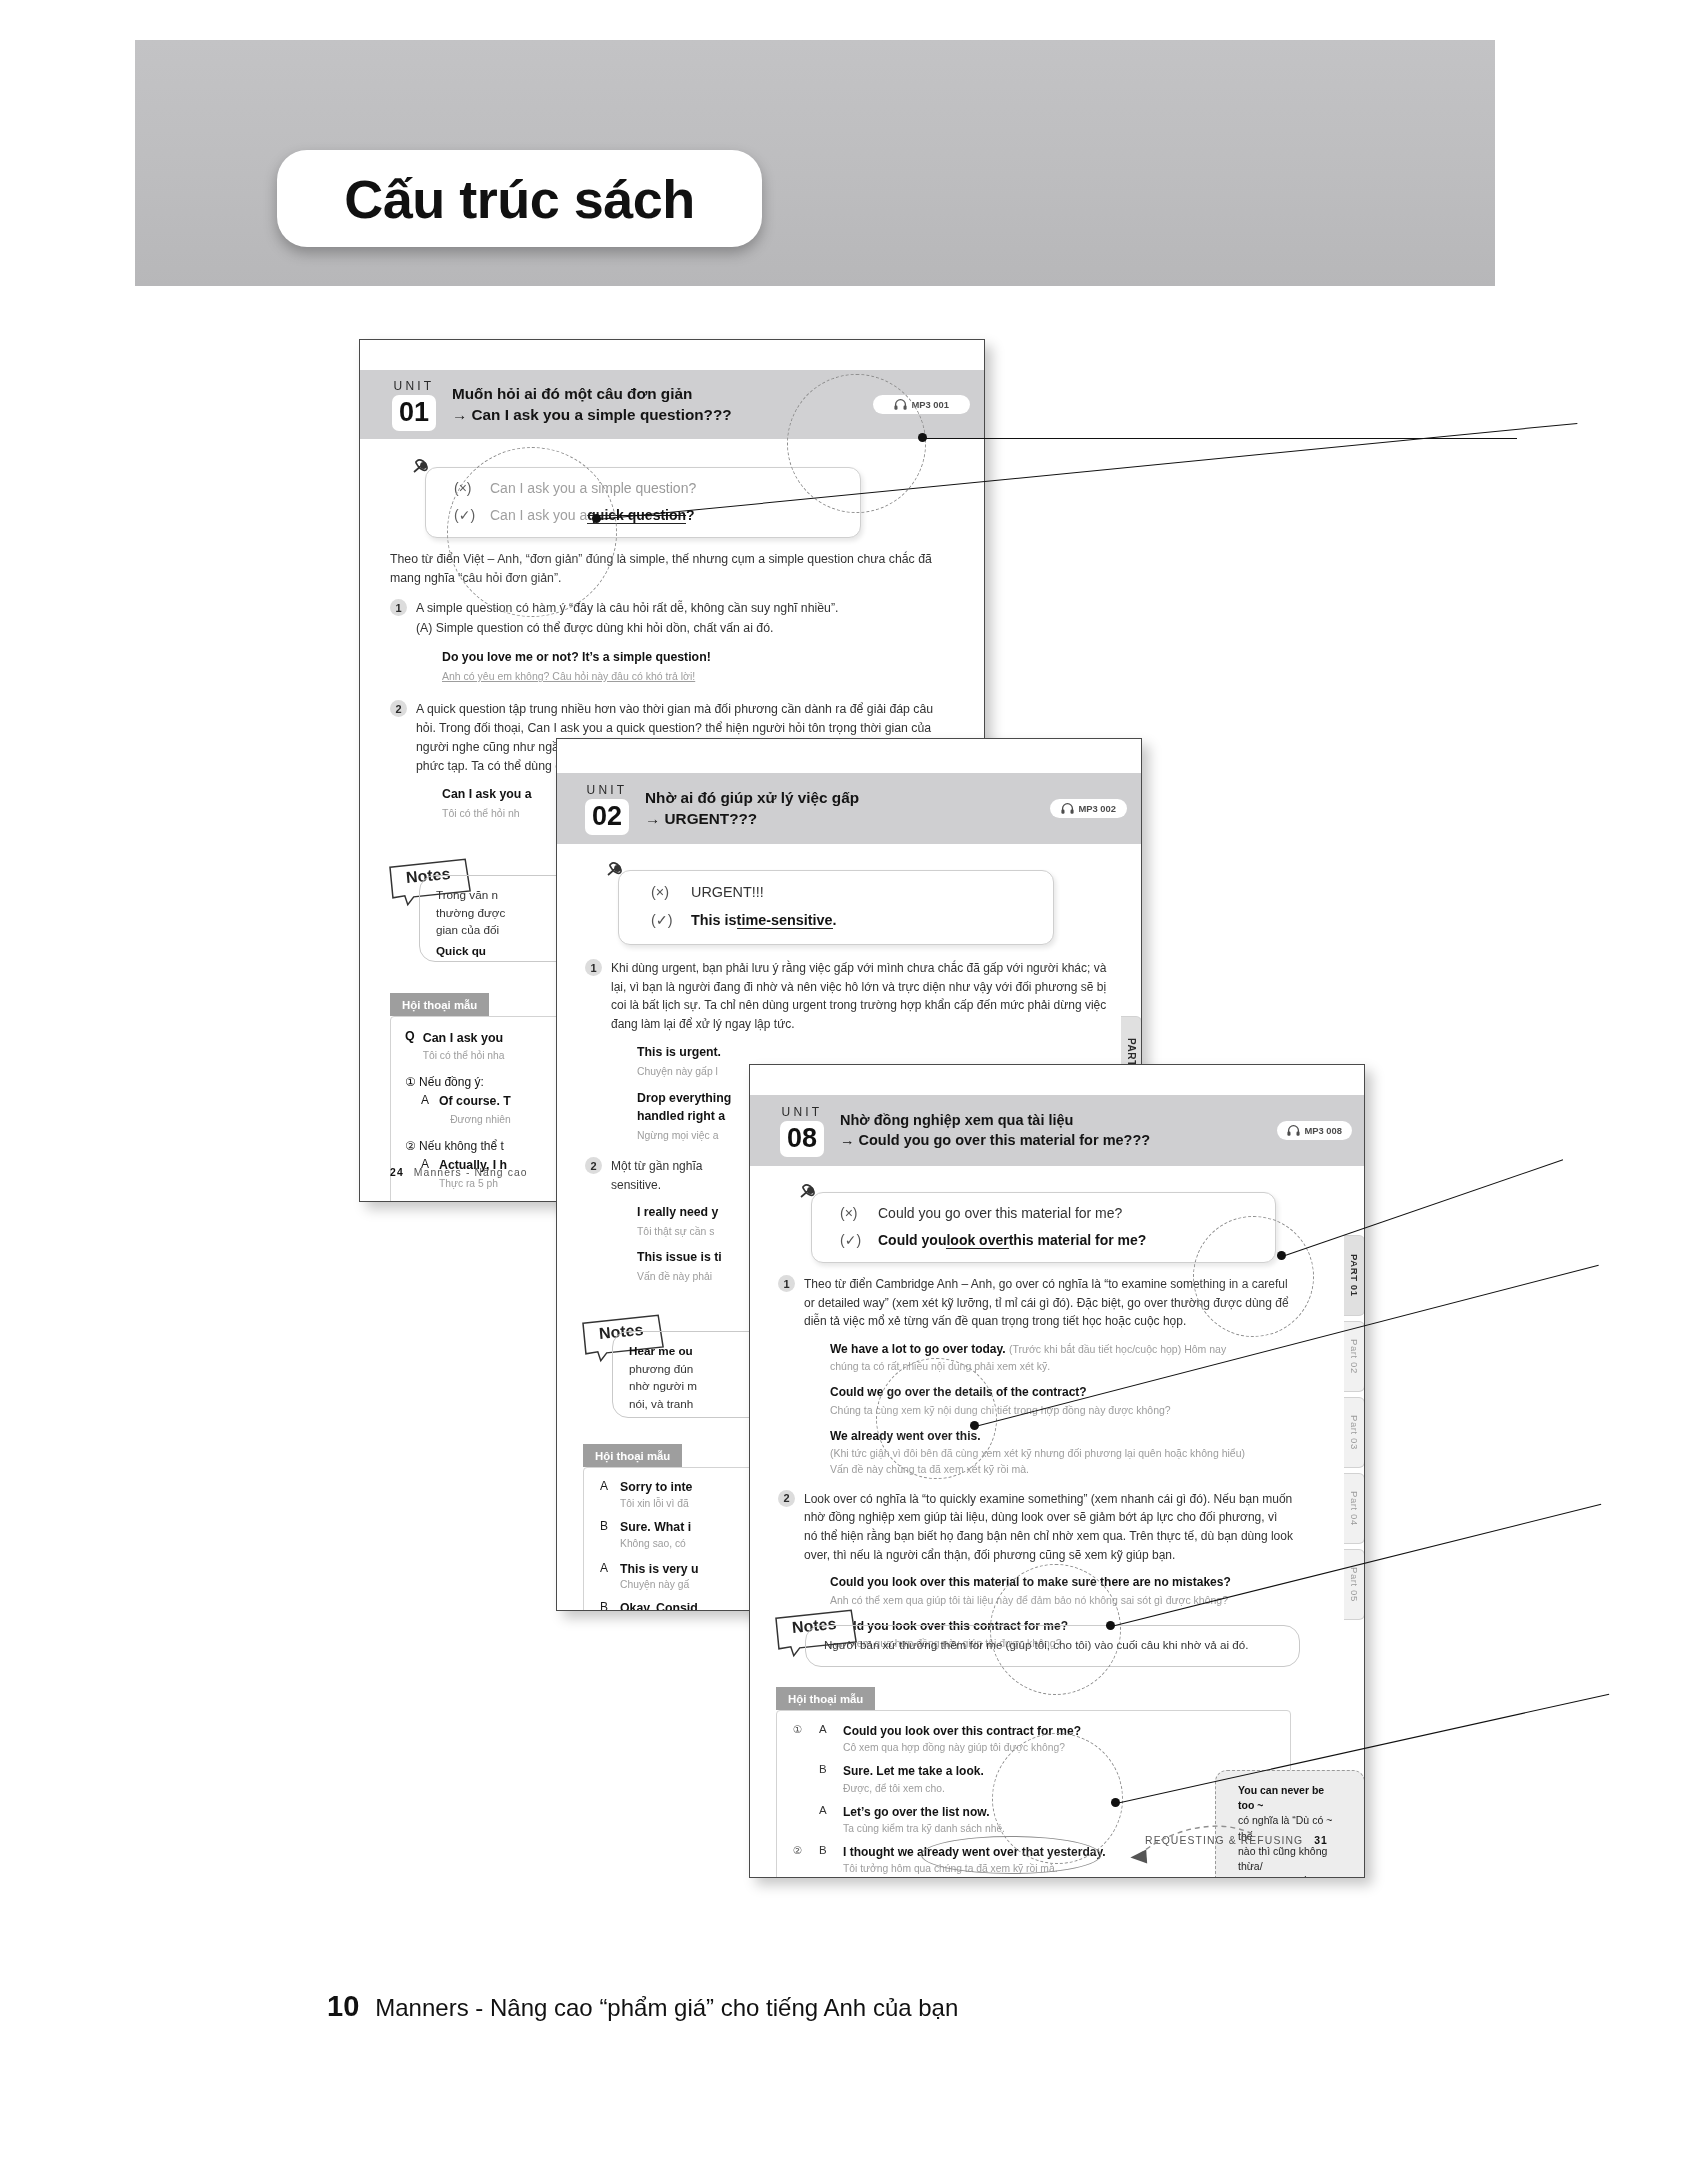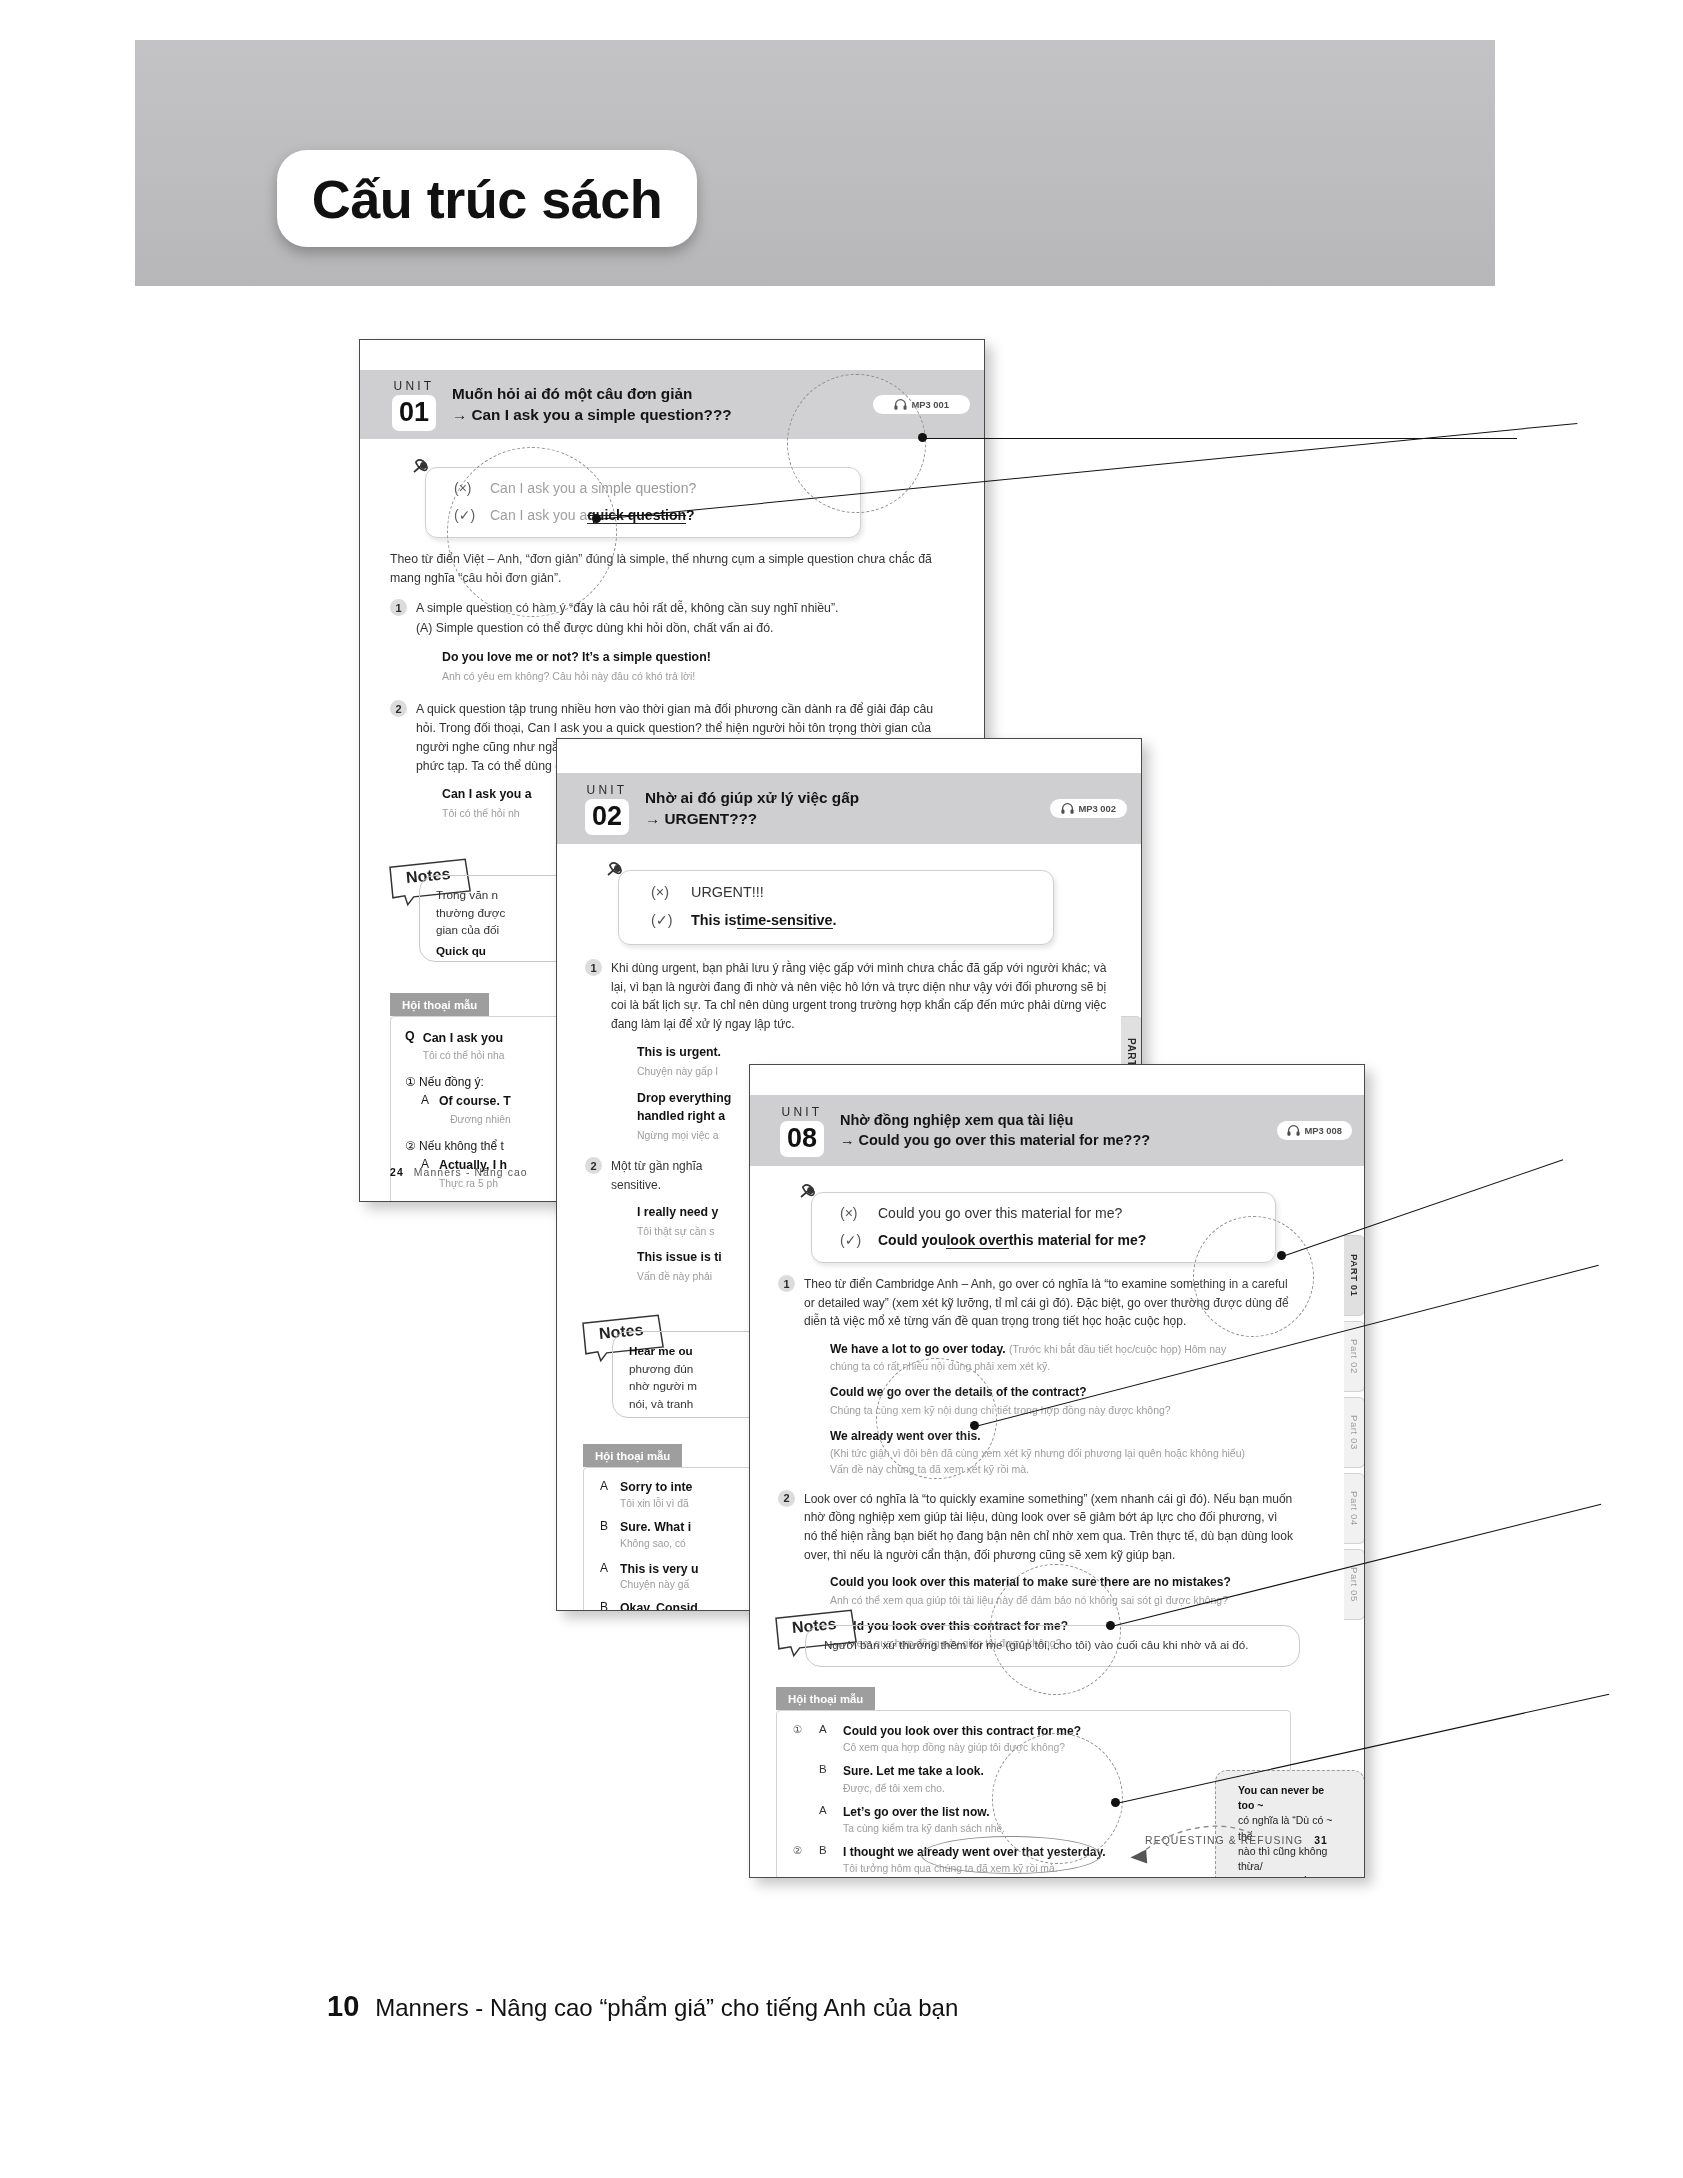--- a/index.html
+++ b/index.html
@@ -2,21 +2,21 @@
 <html><head>
 <meta charset="utf-8">
 <style>
   html,body{margin:0;padding:0;background:#fff;}
   body{width:1683px;height:2178px;position:relative;
        font-family:"Liberation Sans","DejaVu Sans",sans-serif;color:#1a1a1a;}
 
   
   .header-band{position:absolute;left:135px;top:40px;width:1360px;height:246px;
       background:linear-gradient(180deg,#c3c3c5 0%,#bdbdbf 55%,#b7b7b9 100%);}
-  .title-pill{position:absolute;left:277px;top:150px;width:420px;height:97px;
+  .title-pill{position:absolute;left:277px;top:150px;width:485px;height:97px;
       background:#fff;border-radius:30px;display:flex;align-items:center;
       justify-content:center;box-shadow:0 6px 14px rgba(0,0,0,.28);}
   .title-pill span{font-size:54px;font-weight:700;letter-spacing:-0.5px;color:#111;}
 
   
   .sheet{position:absolute;background:#fff;border:1.4px solid #4a4a4a;
       box-shadow:7px 7px 12px rgba(0,0,0,.22);overflow:hidden;}
   .unit-bar{background:#cfcfd1;display:flex;align-items:center;box-sizing:border-box;}
   .unit-num-wrap{display:flex;flex-direction:column;align-items:center;}
   .unit-word{letter-spacing:3.2px;font-weight:500;color:#2a2a2a;}
@@ -124,21 +124,21 @@
 
   <p class="body" style="position:absolute;left:30px;top:210px;width:559px;font-size:12.3px;">Theo từ điển Việt – Anh, “đơn giản” đúng là simple, thế nhưng cụm a simple question chưa chắc đã mang nghĩa “câu hỏi đơn giản”.</p>
 
   <div style="position:absolute;left:30px;top:259px;width:564px;">
     <div style="display:flex;gap:9px;">
       <span class="num-chip" style="width:17px;height:17px;font-size:11px;flex:none;">1</span>
       <div style="flex:1;">
         <p class="body b" style="font-size:12.3px;font-weight:400;">A simple question có hàm ý “đây là câu hỏi rất dễ, không cần suy nghĩ nhiều”.</p>
         <p class="body" style="font-size:12.3px;margin-top:1px;">(A) Simple question có thể được dùng khi hỏi dồn, chất vấn ai đó.</p>
         <p class="ex-en" style="font-size:12.3px;margin:11px 0 0 26px;">Do you love me or not? It’s a simple question!</p>
-        <p class="ex-vi" style="font-size:10.5px;margin:2px 0 0 26px;">Anh có yêu em không? Câu hỏi này đâu có khó trả lời!</p>
+        <p class="ex-vi" style="font-size:10.5px;margin:2px 0 0 26px;text-decoration:underline;">Anh có yêu em không? Câu hỏi này đâu có khó trả lời!</p>
       </div>
     </div>
     <div style="display:flex;gap:9px;margin-top:16px;">
       <span class="num-chip" style="width:17px;height:17px;font-size:11px;flex:none;">2</span>
       <div style="flex:1;">
         <p class="body" style="font-size:12.3px;">A quick question tập trung nhiều hơn vào thời gian mà đối phương cần dành ra để giải đáp câu hỏi. Trong đối thoại, Can I ask you a quick question? thể hiện người hỏi tôn trọng thời gian của người nghe cũng như ngầm gợi ý rằng câu hỏi sẽ rất trực diện và không đòi hỏi một câu trả lời phức tạp. Ta có thể dùng câu này khi đối phương đang bận</p>
         <p class="ex-en" style="font-size:12.3px;margin:10px 0 0 26px;">Can I ask you a</p>
         <p class="ex-vi" style="font-size:10.5px;margin:2px 0 0 26px;">Tôi có thể hỏi nh</p>
       </div>
     </div>

